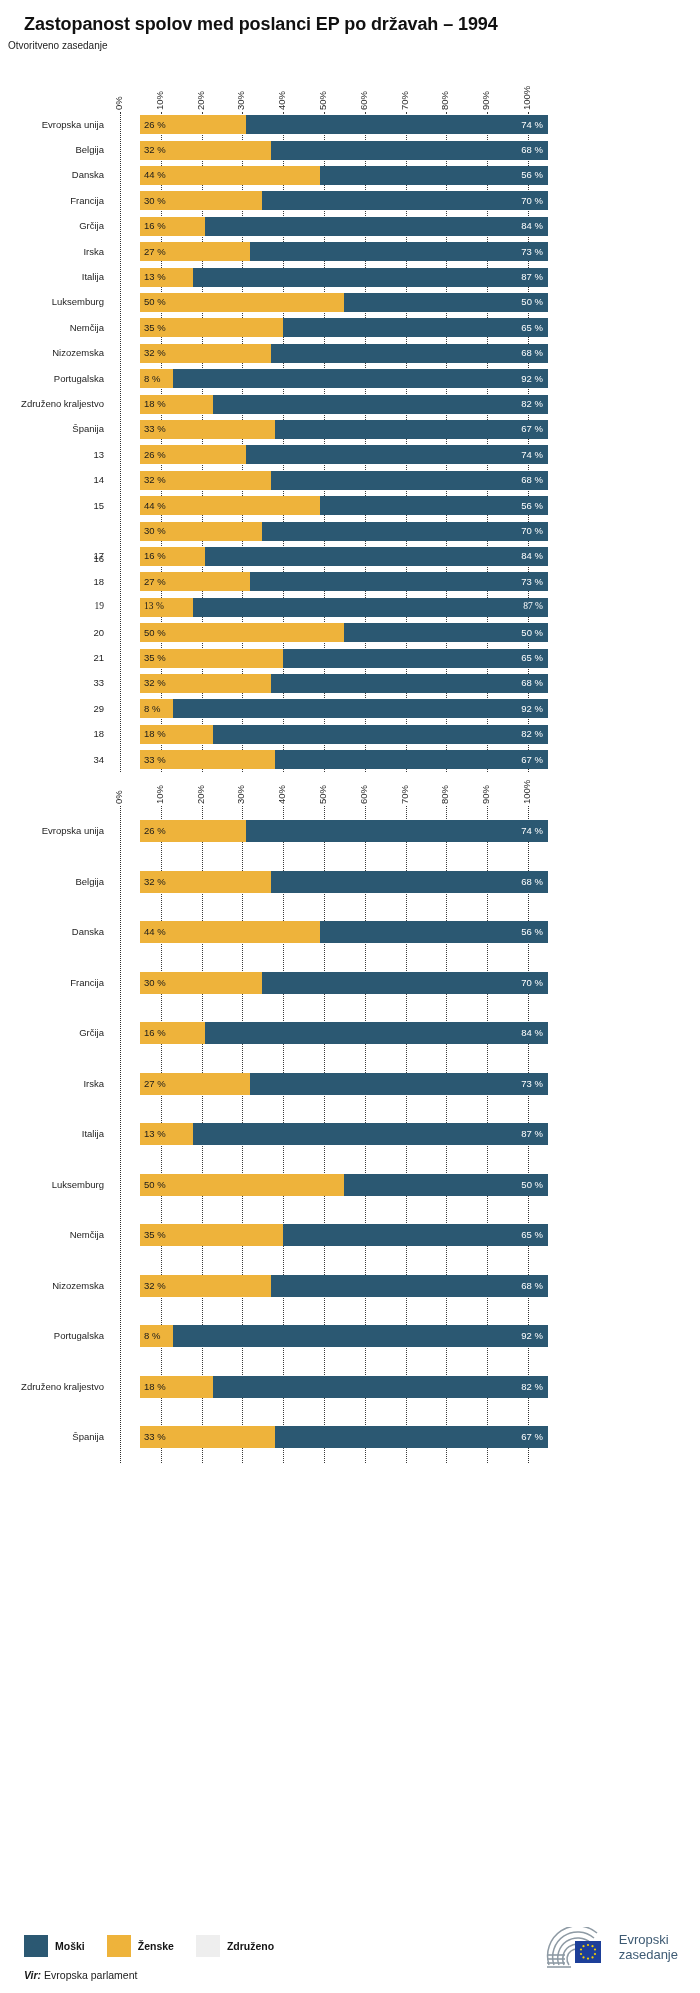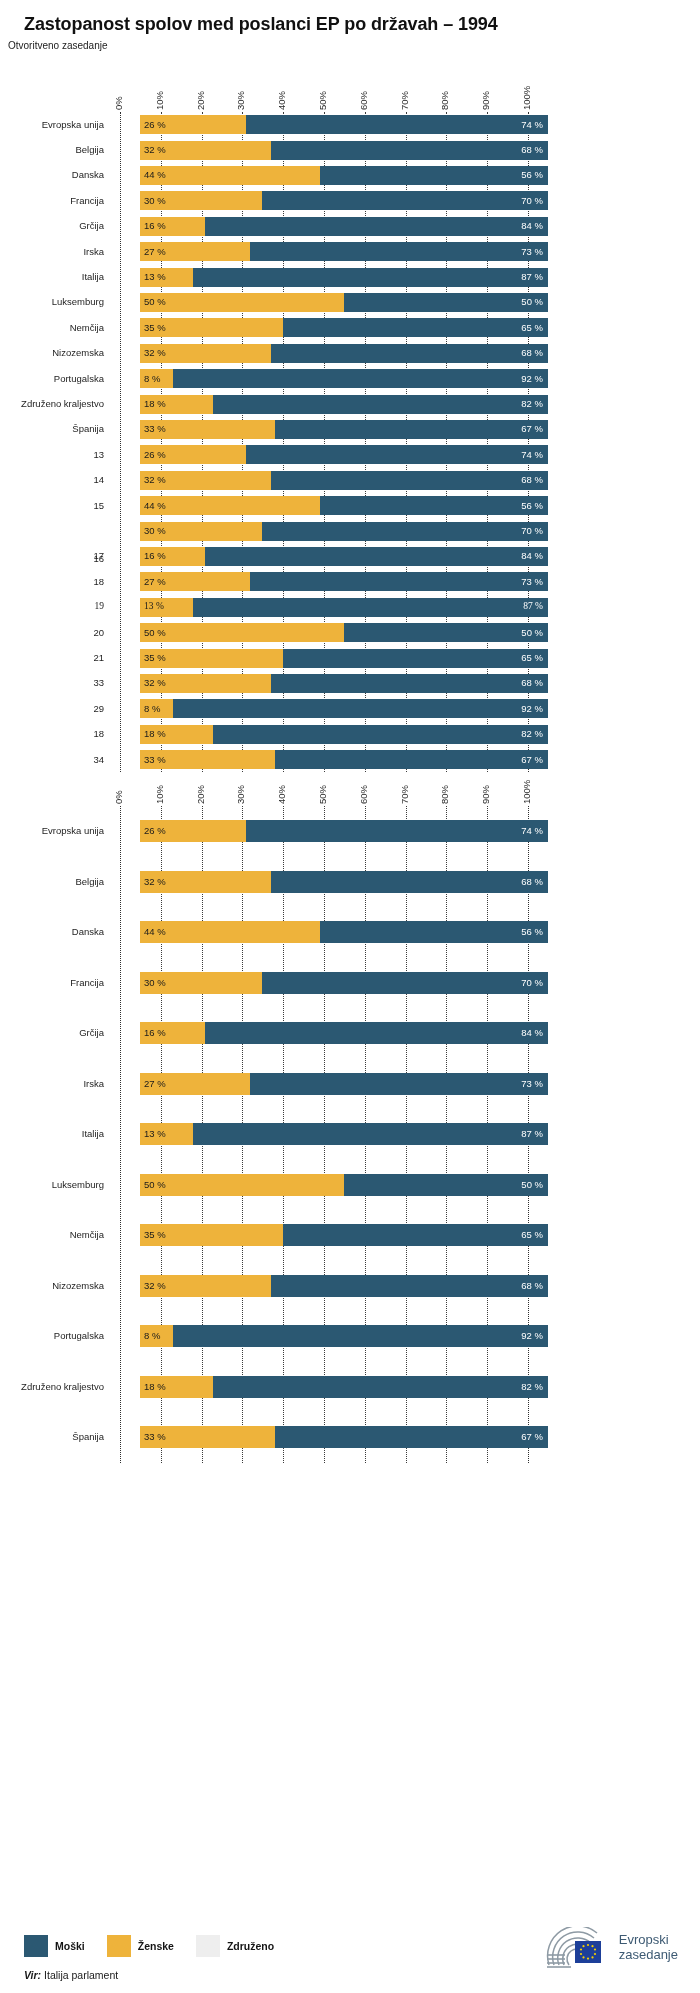--- a/index.html
+++ b/index.html
@@ -577,21 +577,21 @@
           <span class="swatch" style="background: rgb(238, 179, 59);"></span>
           <span class="lbl">Ženske</span>
         </div>
         <div class="item">
           <span class="swatch" style="background: rgb(238, 238, 238);"></span>
           <span class="lbl">Združeno</span>
         </div>
       </div>
     <div class="source">
       <b>Vir:</b>
-      <span>Italija parlament</span>
+      <span>Evropska parlament</span>
     </div>
     <div class="brand">
       <div class="mark">
         <svg width="66" height="42" viewBox="0 0 66 42" aria-hidden="true">
           <g stroke="#8e9aa4" fill="none" stroke-width="1.5">
             <path d="M4 38 A30 30 0 0 1 52 6"></path>
             <path d="M9 38 A25 25 0 0 1 49 11"></path>
             <path d="M14 38 A20 20 0 0 1 46 16"></path>
             <path d="M19 38 A15 15 0 0 1 43 21"></path>
             <path d="M24 38 A10 10 0 0 1 40 26"></path>

